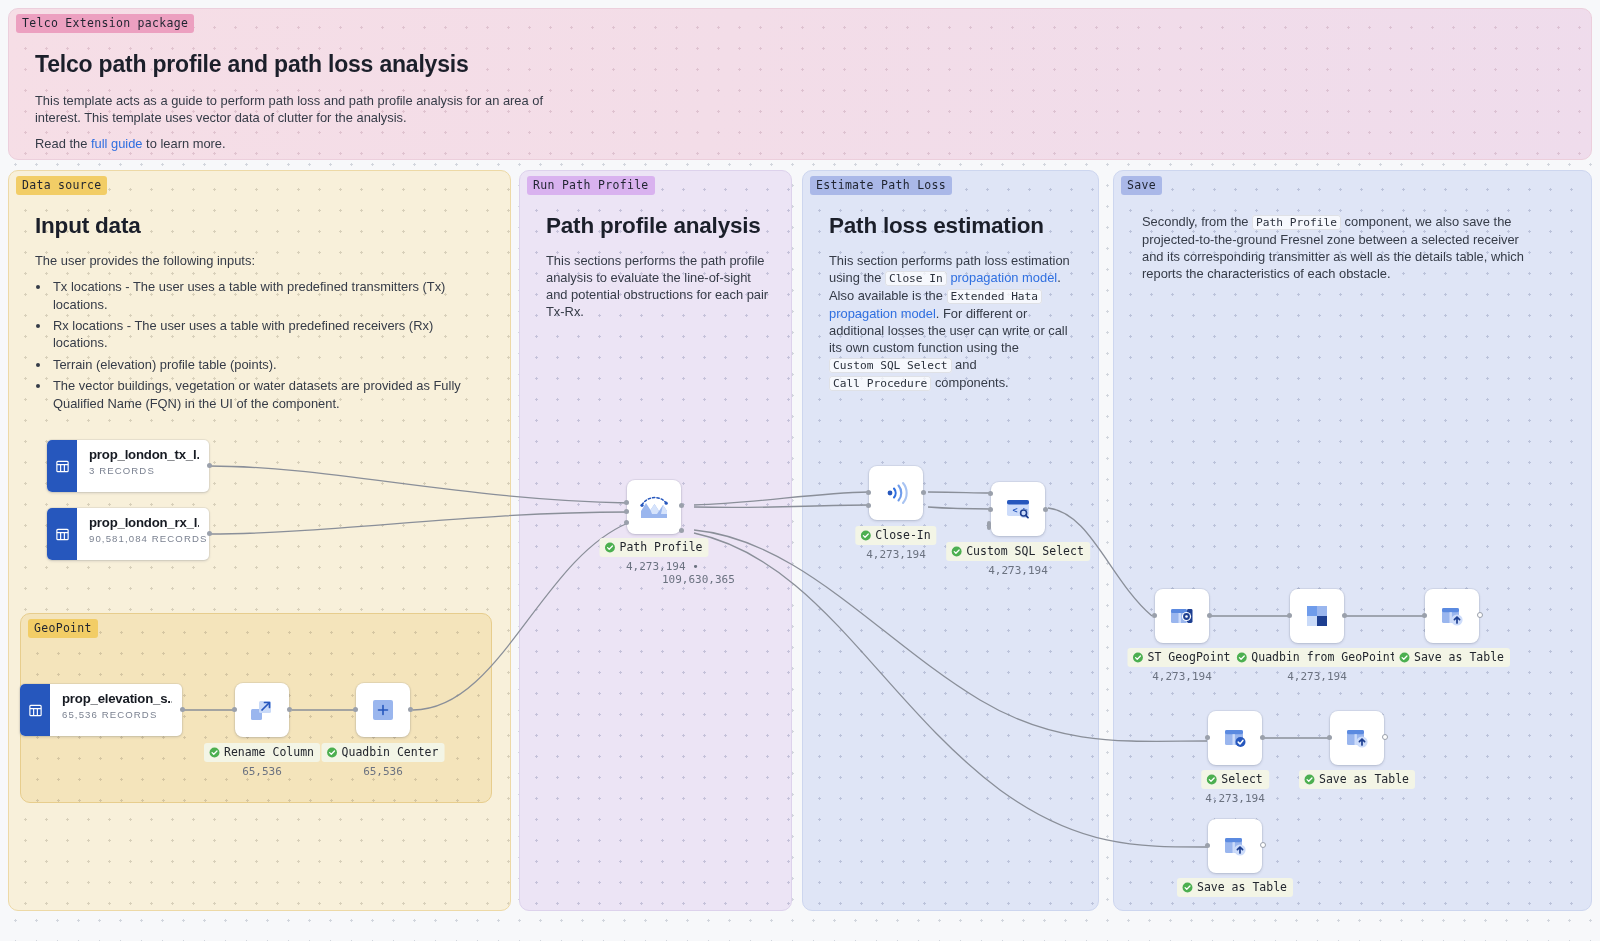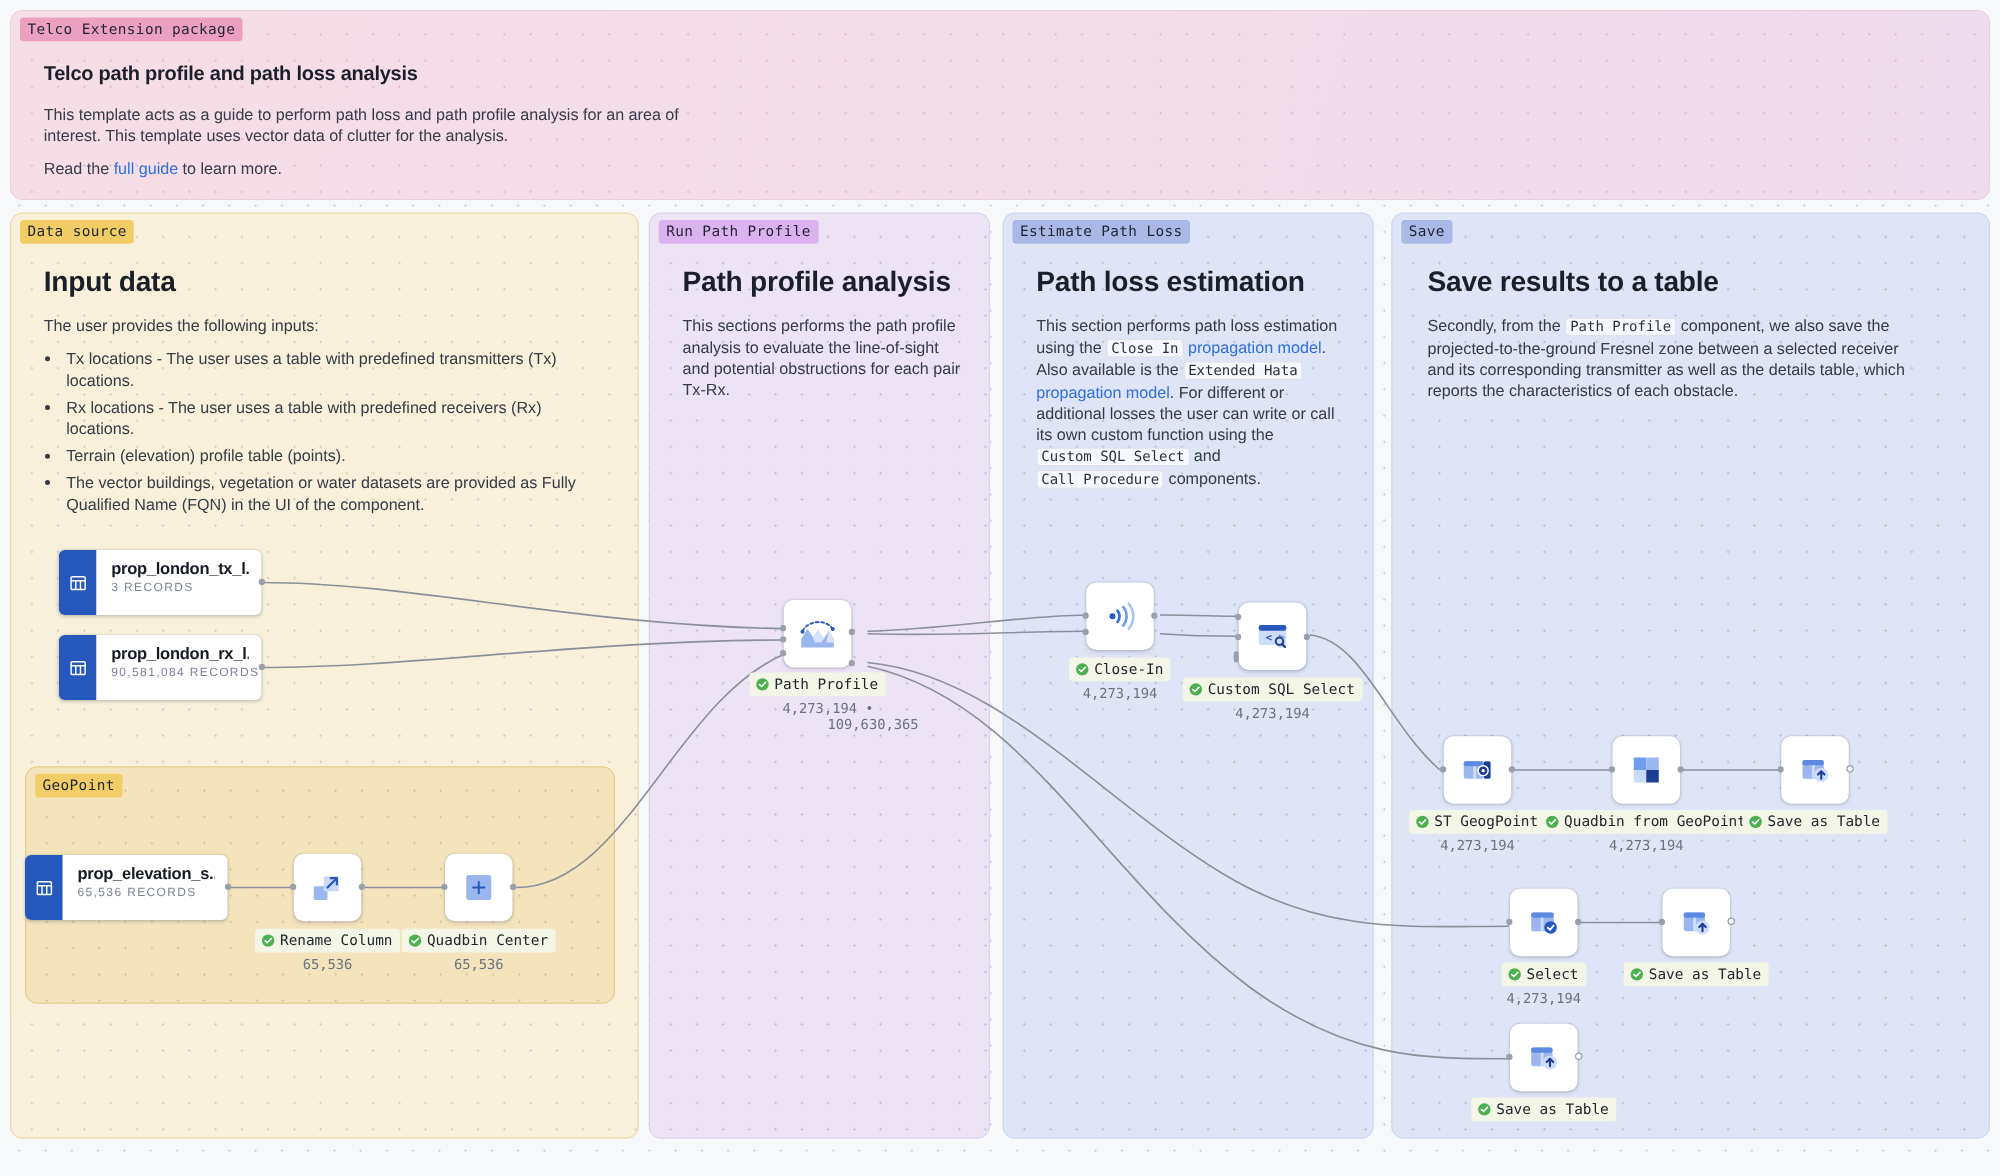--- a/index.html
+++ b/index.html
@@ -59,21 +59,21 @@
   .panel.blue .dots, .panel.purple .dots {
     background-image: radial-gradient(rgba(60,70,120,.22) 1px, transparent 1.1px);
   }
   .panel.pink .dots {
     background-image: radial-gradient(rgba(120,60,90,.17) 1px, transparent 1.1px);
   }
 
   
   .prose { position:absolute; z-index:5; }
   .prose h1 {
-    font-size: 16px; font-weight: 700; color:#1b1f2a;
+    font-size: 23px; font-weight: 700; color:#1b1f2a;
     letter-spacing:-.2px; margin-bottom: 14px;
   }
   .prose h2 {
     font-size: 22.5px; font-weight: 700; color:#1b1f2a;
     letter-spacing:-.2px; margin-bottom: 13px;
   }
   .prose p {
     font-size: 12.9px; line-height: 1.33; color:#353b47; margin-bottom: 9px;
   }
   .prose ul { margin: 4px 0 0 16px; }
@@ -207,21 +207,20 @@
       <p>
         <span>This section performs path loss estimation using the </span><code class="kw">Close In</code><span> </span><a href="#">propagation model</a><span>. Also available is the </span><code class="kw">Extended Hata</code><span> </span><a href="#">propagation model</a><span>. For different or additional losses the user can write or call its own custom function using the </span><code class="kw">Custom SQL Select</code><span> and </span><code class="kw">Call Procedure</code><span> components.</span>
       </p>
     </div>
   </div>
 
   <div class="panel blue" style="left:1113px;top:170px;width:479px;height:741px;">
     <div class="dots"></div>
     <span class="tag">Save</span>
     <div class="prose" style="left:28px;top:42px;width:400px;">
-      <h2>Save results to a table</h2>
       <p>
         <span>Secondly, from the </span><code class="kw">Path Profile</code><span> component, we also save the projected-to-the-ground Fresnel zone between a selected receiver and its corresponding transmitter as well as the details table, which reports the characteristics of each obstacle.</span>
       </p>
     </div>
   </div>
 
   <svg class="wires" viewBox="0 0 1600 941">
 
     <path d="M209,466 C330,466 460,500 628,503"></path>
 

